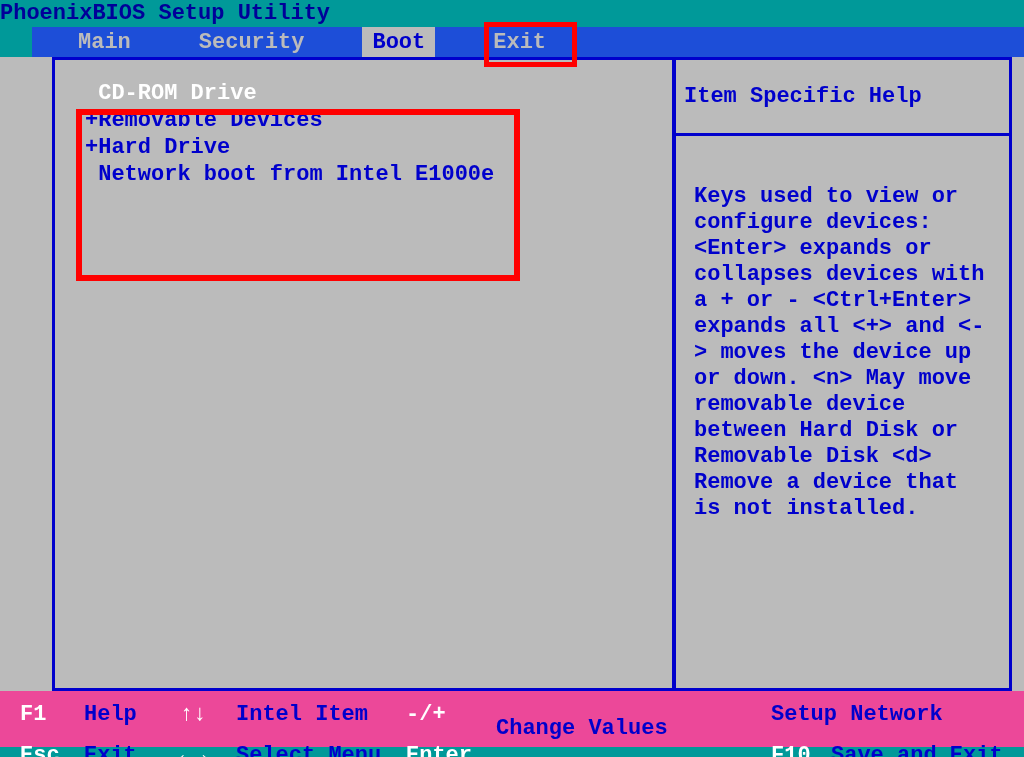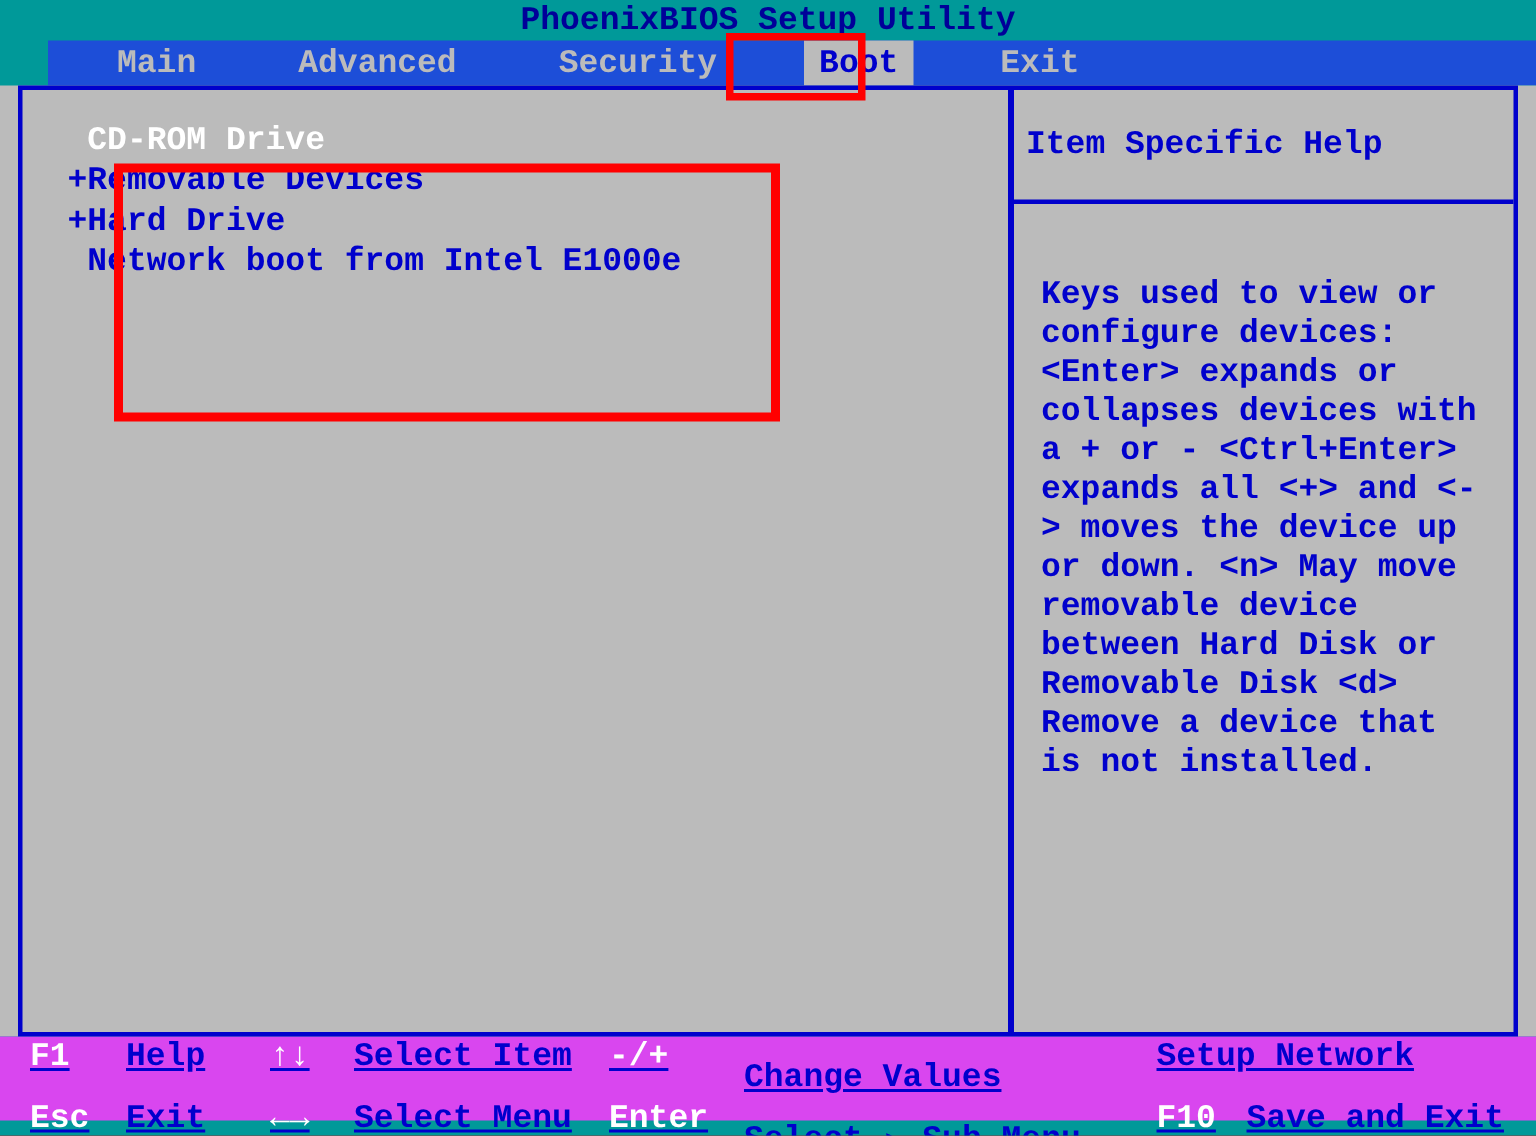--- a/index.html
+++ b/index.html
@@ -19,21 +19,20 @@
   .container {
     width: 100%;
     height: 100%;
     background: #009999;
   }
   .title-bar {
     width: 100%;
     height: 27px;
     background: #009999;
     color: #000099;
-    text-align: center;
     line-height: 27px;
   }
   .menu-bar {
     width: 100%;
     height: 30px;
     background: #1d4ed8;
     color: #bbbbbb;
     display: flex;
     align-items: center;
     padding-left: 36px;
@@ -64,20 +63,21 @@
     padding: 0 12px;
     height: 634px;
     background: #bbbbbb;
   }
   .left-panel {
     flex: 1;
     border: 3px solid #0000cc;
     border-right: 2px solid #0000cc;
     padding: 20px 30px;
     position: relative;
+    margin-left: 40px;
   }
   .right-panel {
     width: 338px;
     border: 3px solid #0000cc;
     border-left: 2px solid #0000cc;
     display: flex;
     flex-direction: column;
   }
   .help-title {
     color: #0000cc;
@@ -110,24 +110,23 @@
     border: 6px solid #ff0000;
     pointer-events: none;
     top: 109px;
     left: 76px;
     width: 444px;
     height: 172px;
   }
   .footer {
     width: 100%;
     height: 56px;
-    background: #d946ef;
-    color: #0000cc;
-    padding: 0 20px;
-    text-decoration: underline;
+    background: #ec4899;
+    color: #0000cc;
+    padding: 10px 20px;
   }
   .footer-row {
     display: flex;
     line-height: 27px;
   }
   .fkey {
     color: #ffffff;
     width: 64px;
   }
   .flabel {
@@ -166,21 +165,20 @@
   }
 </style>
 </head>
 <body>
 
 <div class="container">
   <div class="title-bar">PhoenixBIOS Setup Utility</div>
 
   <div class="menu-bar">
     <div class="menu-item">Main</div>
-    <div class="menu-item">Advanced</div>
     <div class="menu-item">Security</div>
     <div class="menu-item active">Boot</div>
     <div class="menu-item">Exit</div>
   </div>
 
   <div class="main-area">
     <div class="left-panel">
       <div class="boot-list">
         <div class="boot-item selected"><span class="prefix"> </span><span>CD-ROM Drive</span></div>
         <div class="boot-item"><span class="prefix">+</span><span>Removable Devices</span></div>
@@ -198,21 +196,21 @@
 &lt;n&gt; May move removable device between Hard Disk or Removable Disk
 &lt;d&gt; Remove a device that is not installed.</div>
     </div>
   </div>
 
   <div class="footer">
     <div class="footer-row">
       <span class="fkey">F1</span>
       <span class="flabel">Help</span>
       <span class="farrow">↑↓</span>
-      <span class="faction1">Select Item</span>
+      <span class="faction1">Intel Item</span>
       <span class="fkey2">-/+</span>
       <span class="faction2">Change Values</span>
       <span class="faction3">Setup Network</span>
     </div>
     <div class="footer-row">
       <span class="fkey">Esc</span>
       <span class="flabel">Exit</span>
       <span class="farrow">←→</span>
       <span class="faction1">Select Menu</span>
       <span class="fkey2 enter-white">Enter</span>

